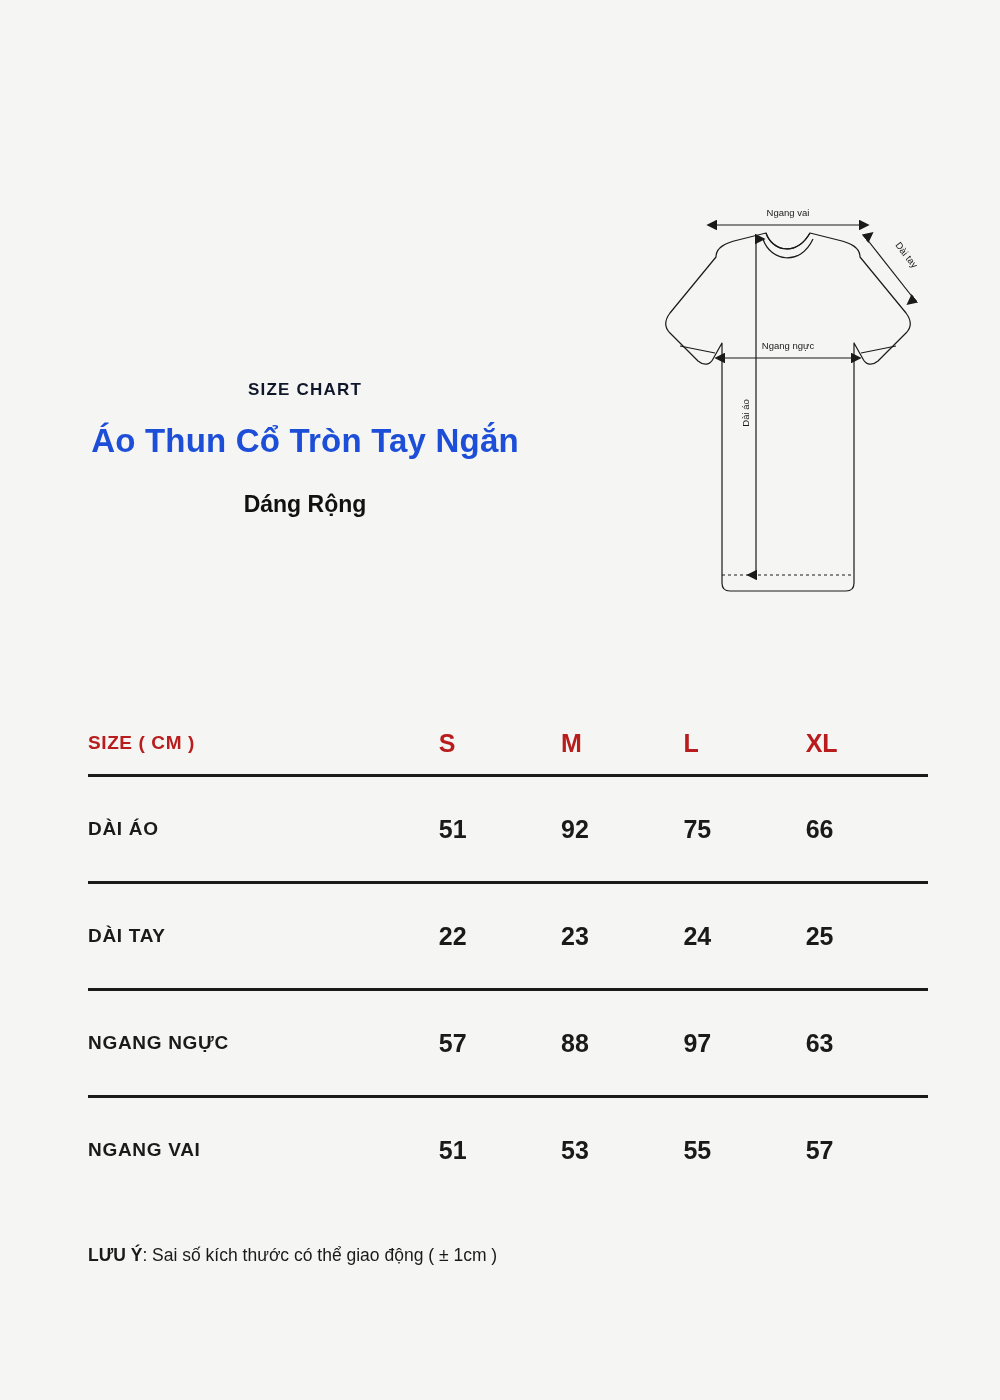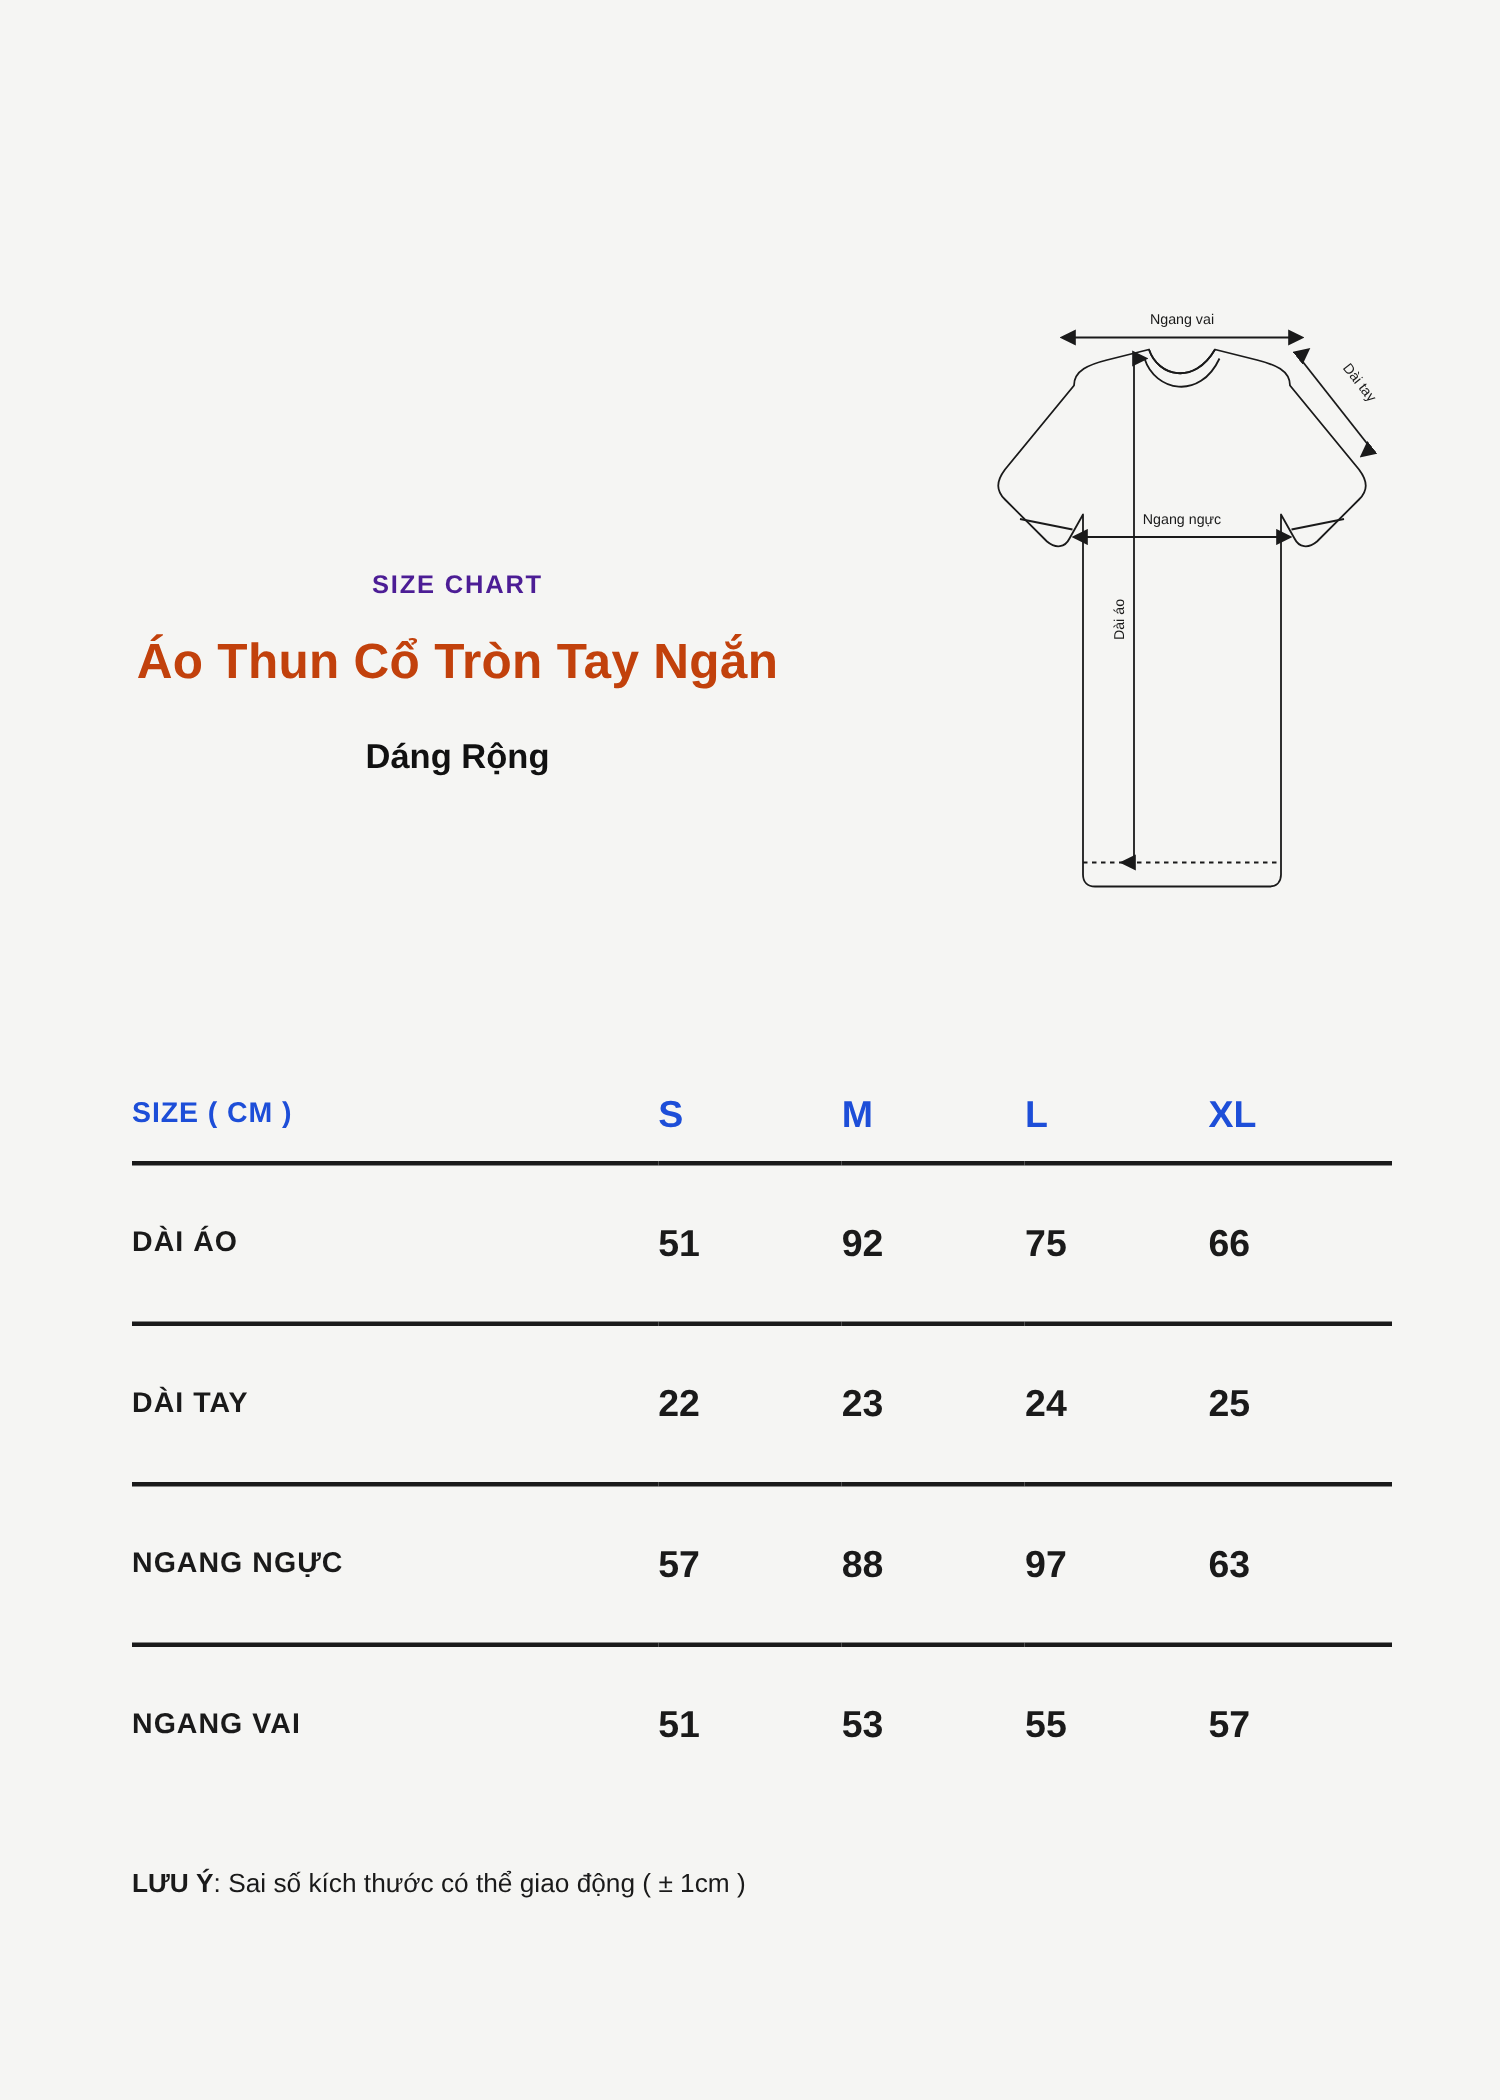--- a/index.html
+++ b/index.html
@@ -27,28 +27,28 @@
     position: absolute;
     left: 0;
     top: 380px;
     width: 610px;
     text-align: center;
   }
   .eyebrow {
     font-size: 17px;
     font-weight: bold;
     letter-spacing: 1.2px;
-    color: #4c1d95;
+    color: #0f172a;
     margin-bottom: 22px;
   }
   .title {
     font-size: 33px;
     font-weight: bold;
     letter-spacing: 0.2px;
-    color: #c2410c;
+    color: #1d4ed8;
   }
   .subtitle {
     font-size: 23px;
     font-weight: bold;
     color: #111;
     margin-top: 31px;
   }
 
   
   .illustration {
@@ -80,21 +80,21 @@
   table.sizes th, table.sizes td {
     text-align: left;
     vertical-align: middle;
     padding: 0;
   }
   .hrow th {
     height: 62px;
     font-size: 19px;
     font-weight: bold;
     letter-spacing: 0.6px;
-    color: #1d4ed8;
+    color: #b91c1c;
   }
   .hrow th.size-col {
     font-size: 25px;
     letter-spacing: 0;
   }
   tr.hrow { border-bottom: 3px solid #1a1a1a; }
 
   tbody tr {
     border-bottom: 3px solid #1a1a1a;
   }

